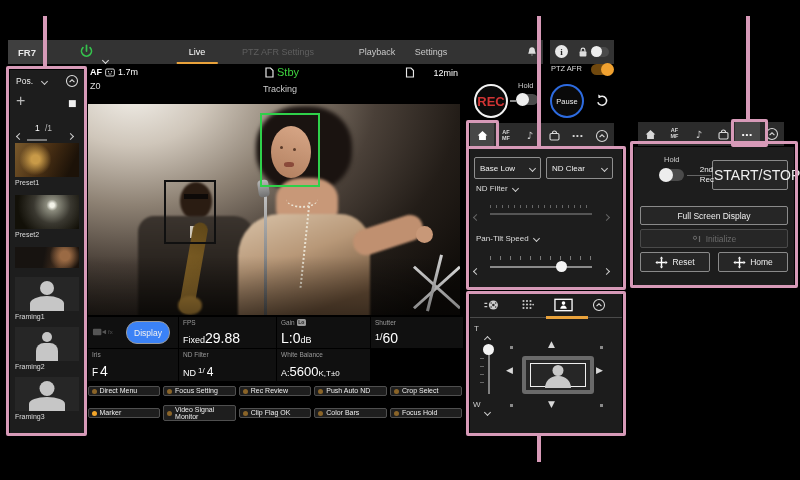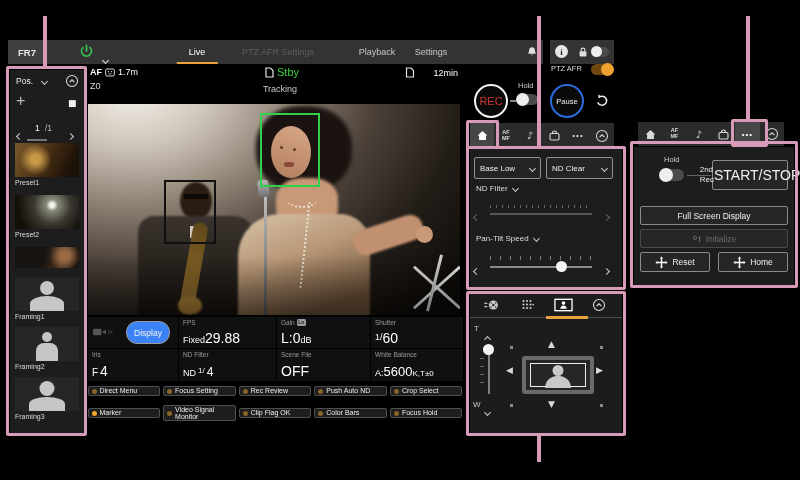--- a/index.html
+++ b/index.html
@@ -238,28 +238,20 @@
           <span>ND Filter</span>
         </div>
       <div class="v" style="gap:2px;">
           <span class="med">ND</span>
           <span style="font-size:8px;transform:translateY(-3px);">1/</span>
           <span style="font-size:12px;">4</span>
         </div>
     </div>
     <div class="ic">
       <div class="l">
-          <span>Scene File</span>
-        </div>
-      <div class="v">
-          <span class="big">OFF</span>
-        </div>
-    </div>
-    <div class="ic">
-      <div class="l">
           <span>White Balance</span>
         </div>
       <div class="v">
           <span style="font-size:9px;">A:</span>
           <span style="font-size:13px;">5600</span>
           <span style="font-size:8px;">K,T±0</span>
         </div>
     </div>
   </div>
 
@@ -302,21 +294,21 @@
         <i class="adot"></i>
         <span>Color Bars</span>
       </div>
     <div class="abtn">
         <i class="adot"></i>
         <span>Focus Hold</span>
       </div>
   </div>
 
   <div class="abs flex" style="left:474px;top:84px;width:34px;height:34px;border:2.5px solid #f2f2f2;border-radius:50%;background:#0a0a0a;justify-content:center;">
-    <span style="font-size:11px;font-weight:normal;color:#d03434;">REC</span>
+    <span style="font-size:13px;font-weight:bold;color:#d03434;">REC</span>
   </div>
   <div class="abs" style="left:510px;top:100px;width:6px;height:1.5px;background:#888;"></div>
   <span class="abs" style="left:518px;top:81px;font-size:7.5px;color:#ccc;">Hold</span>
   <div class="tog" style="left:517px;top:94px;width:21px;height:11px;">
       <div class="knob" style="width:13px;height:13px;"></div>
     </div>
   <span class="abs" style="left:551px;top:64px;font-size:7.5px;color:#ddd;">PTZ AFR</span>
   <div class="tog on" style="left:591px;top:64px;width:22px;height:11px;">
       <div class="knob" style="width:13px;height:13px;"></div>
     </div>

